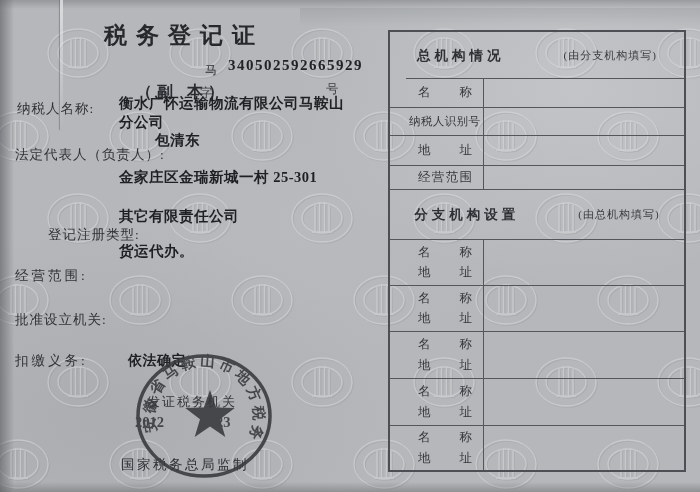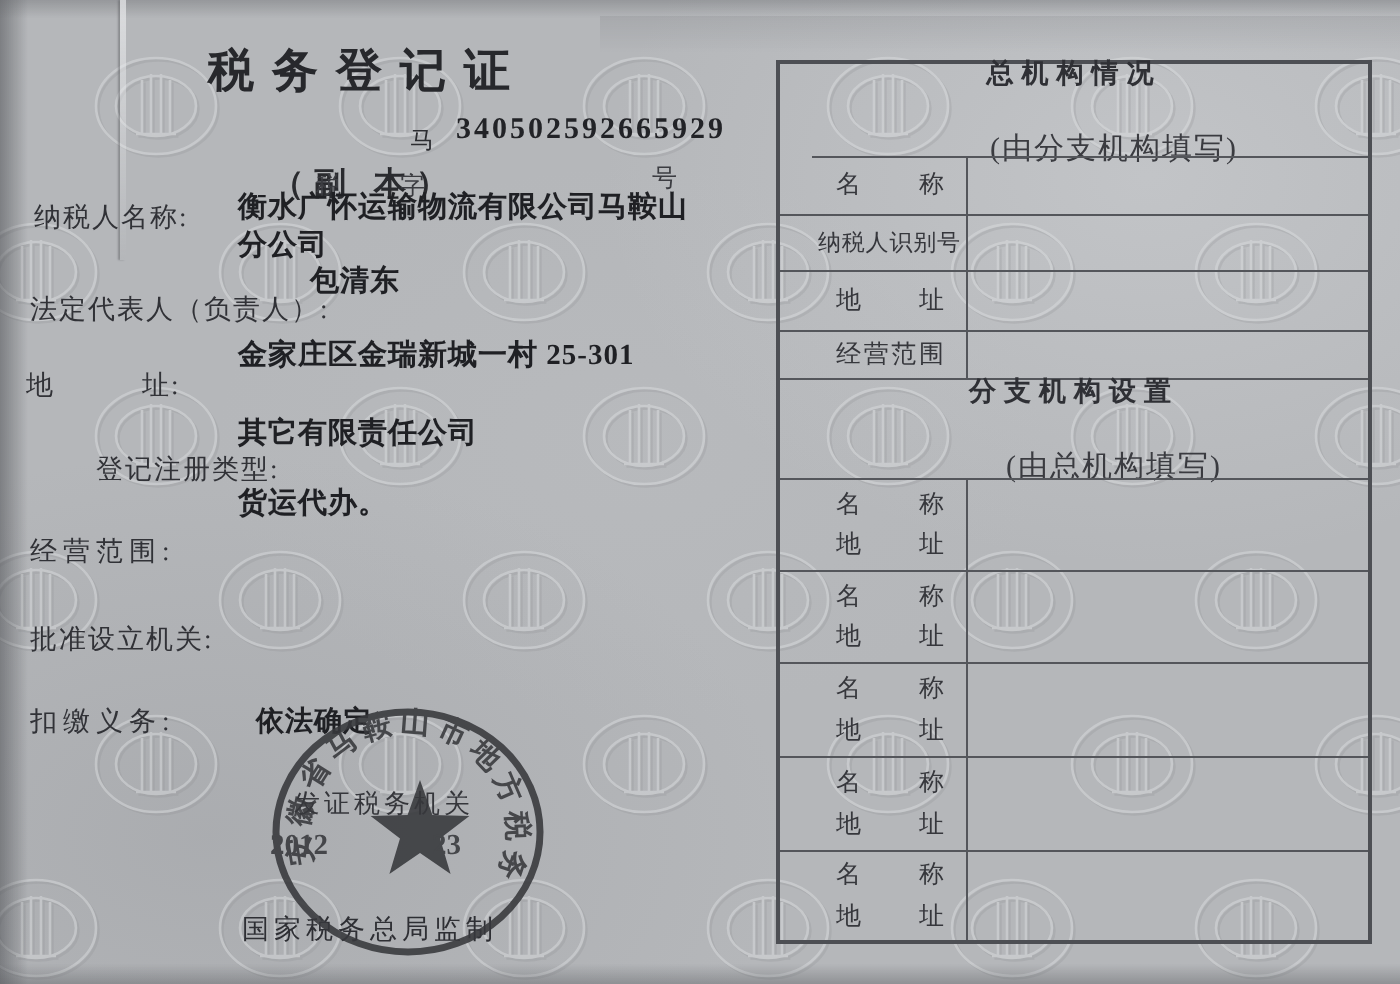--- a/index.html
+++ b/index.html
@@ -53,23 +53,23 @@
   .l-scope { left:15px; top:267px; letter-spacing:3px; }
   .l-approval { left:15px; top:311px; }
   .l-withhold { left:15px; top:352px; letter-spacing:3px; }
   .v-withhold { left:128px; top:352px; font-weight:600; font-size:14px; }
   .l-issuer { left:147px; top:393px; font-size:13px; letter-spacing:2px; color:#35363b; }
   .producer { left:121px; top:456px; font-size:13.5px; letter-spacing:2.5px; color:#2e2f34; }
 
   
   .rt { position:absolute; left:388px; top:30px; width:298px; height:442px; z-index:2;
         border:2px solid #4d4f54; display:flex; flex-direction:column; }
-  .rt-h { display:flex; flex-direction:column; justify-content:center; align-items:center; gap:19px; }
+  .rt-h { display:flex; flex-direction:row; justify-content:center; align-items:center; gap:19px; }
   .rt-h .t { font-size:13.5px; font-weight:600; letter-spacing:4px; color:#2f3035; }
-  .rt-h .s { font-size:15px; letter-spacing:1px; color:#3a3b40;margin-left:40px; }
+  .rt-h .s { font-size:11px; letter-spacing:1px; color:#3a3b40;margin-left:40px; }
   .rt-row, .rt-group { display:flex; border-top:1.5px solid #54565b;padding-left:16px; }
   .rt-cell-label { width:78px; border-right:1.5px solid #54565b;
     display:flex; flex-direction:column; justify-content:center;
     padding:0 11px 0 12px; font-size:12.5px; color:#36373c; }
   .rt-cell-label.tight { padding:0 3px; font-size:11.5px; letter-spacing:0; }
   .rt-cell-val { flex:1; }
   .j { display:block; width:100%; text-align:justify; text-align-last:justify; }
   .rt-group .rt-cell-label { justify-content:space-evenly; }
 </style>
 </head>
@@ -132,21 +132,20 @@
   <span class="abs taxchar zi">字</span>
   <span class="abs taxchar hao">号</span>
 
   <span class="abs val v-taxpayer1">衡水广怀运输物流有限公司马鞍山</span>
   <span class="abs lbl l-taxpayer">纳税人名称:</span>
   <span class="abs val v-taxpayer2">分公司</span>
 
   <span class="abs lbl l-legal">法定代表人（负责人）:</span>
   <span class="abs val v-legal">包清东</span>
 
-  <span class="abs lbl l-addr">地　　　址:</span>
   <span class="abs val v-addr">金家庄区金瑞新城一村 25-301</span>
 
   <span class="abs lbl l-regtype">登记注册类型:</span>
   <span class="abs val v-regtype">其它有限责任公司</span>
 
   <span class="abs val v-scope">货运代办。</span>
   <span class="abs lbl l-scope">经营范围:</span>
 
   <span class="abs lbl l-approval">批准设立机关:</span>
 

